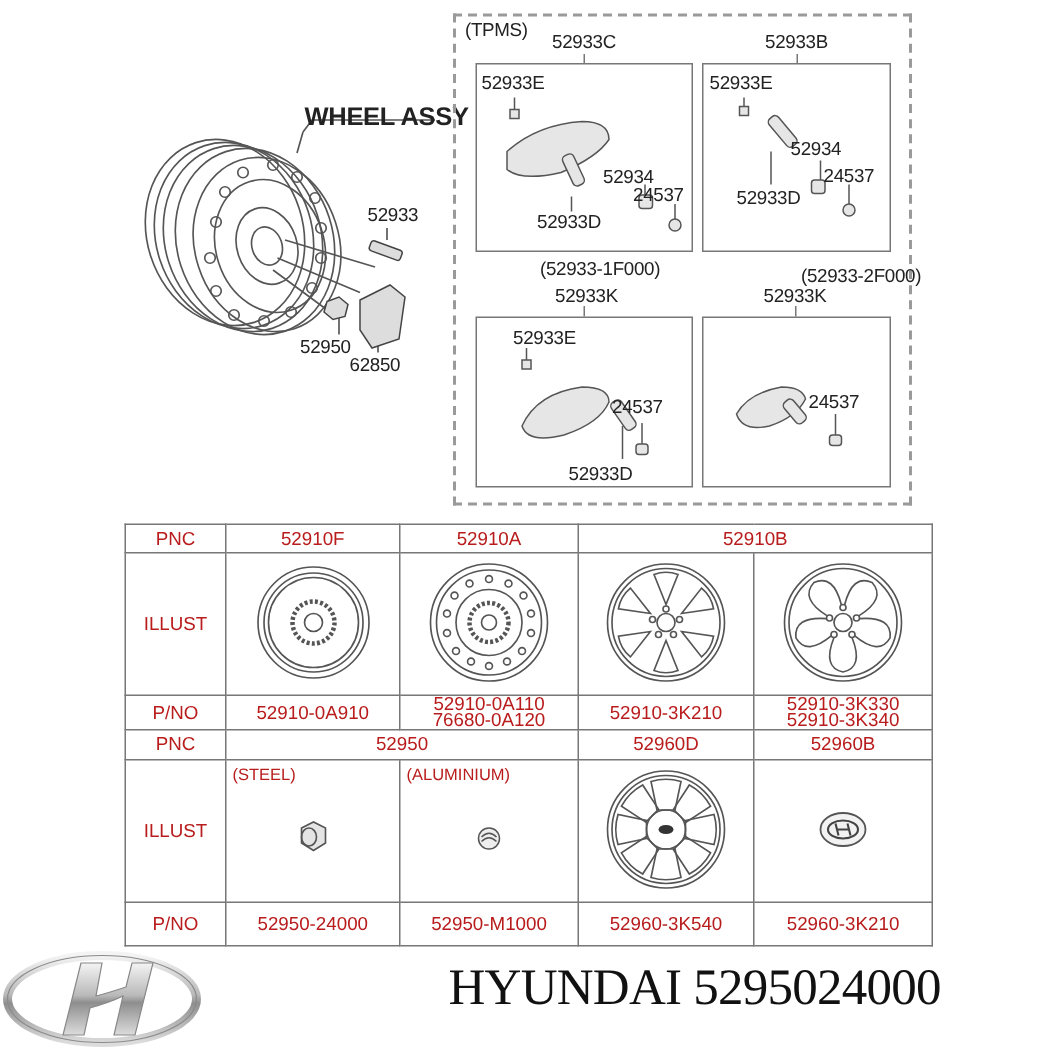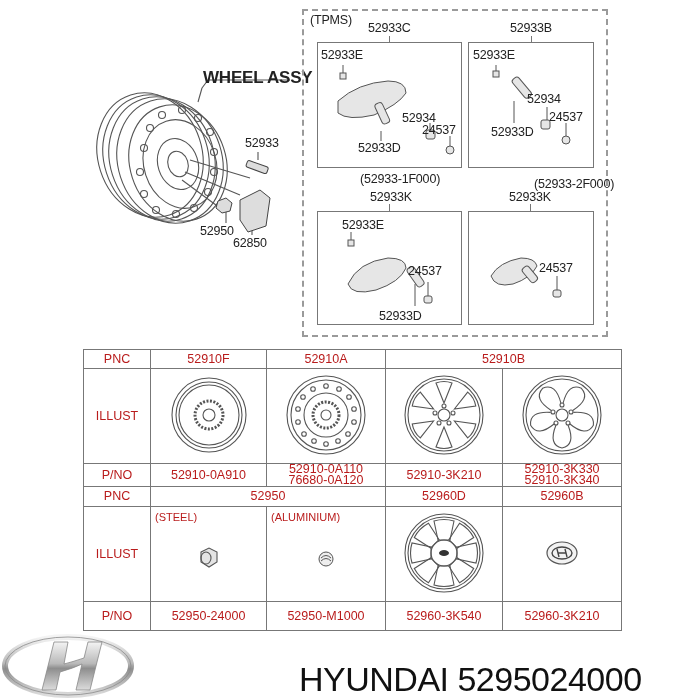--- a/index.html
+++ b/index.html
@@ -7,21 +7,21 @@
   body { position: relative; font-family: "Liberation Sans", sans-serif; color: #222; }
   .abs { position: absolute; }
   .lbl { position: absolute; font-size: 12.5px; color: #222; white-space: nowrap; letter-spacing: -0.2px; }
   .bold { font-weight: bold; }
   .dashed-box { position: absolute; left: 302px; top: 9px; width: 306px; height: 328px; border: 2px dashed #9a9a9a; }
   .sub-box { position: absolute; border: 1.5px solid #777; }
   table.parts { position: absolute; left: 83px; top: 349px; width: 538px; border-collapse: collapse; table-layout: fixed; }
   table.parts td { border: 1.5px solid #777; text-align: center; font-size: 12.5px; color: #b91c1c; padding: 0; vertical-align: middle; line-height: 13px; }
   table.parts td.hdr { font-size: 12.5px; }
   .illust-lbl { position: absolute; left: 4px; top: 4px; font-size: 11px; }
-  .brand-text { position: absolute; left: 299px; top: 660px; font-size: 34px; color: #111; letter-spacing: -0.5px; font-family: Liberation Sans, sans-serif; }
+  .brand-text { position: absolute; left: 299px; top: 640px; font-size: 34px; color: #111; letter-spacing: -0.5px; font-family: Liberation Serif, serif; }
 </style>
 </head>
 <body>
 
 <div class="abs" style="left:90px;top:60px;width:210px;height:200px;">
   <svg width="210" height="200" viewBox="0 0 210 200">
     <g fill="none" stroke="#555" stroke-width="1.1">
 
       <ellipse cx="60" cy="95" rx="52" ry="63" transform="rotate(-18 60 95)"></ellipse>
       <ellipse cx="66" cy="97" rx="52" ry="63" transform="rotate(-18 66 97)"></ellipse>

